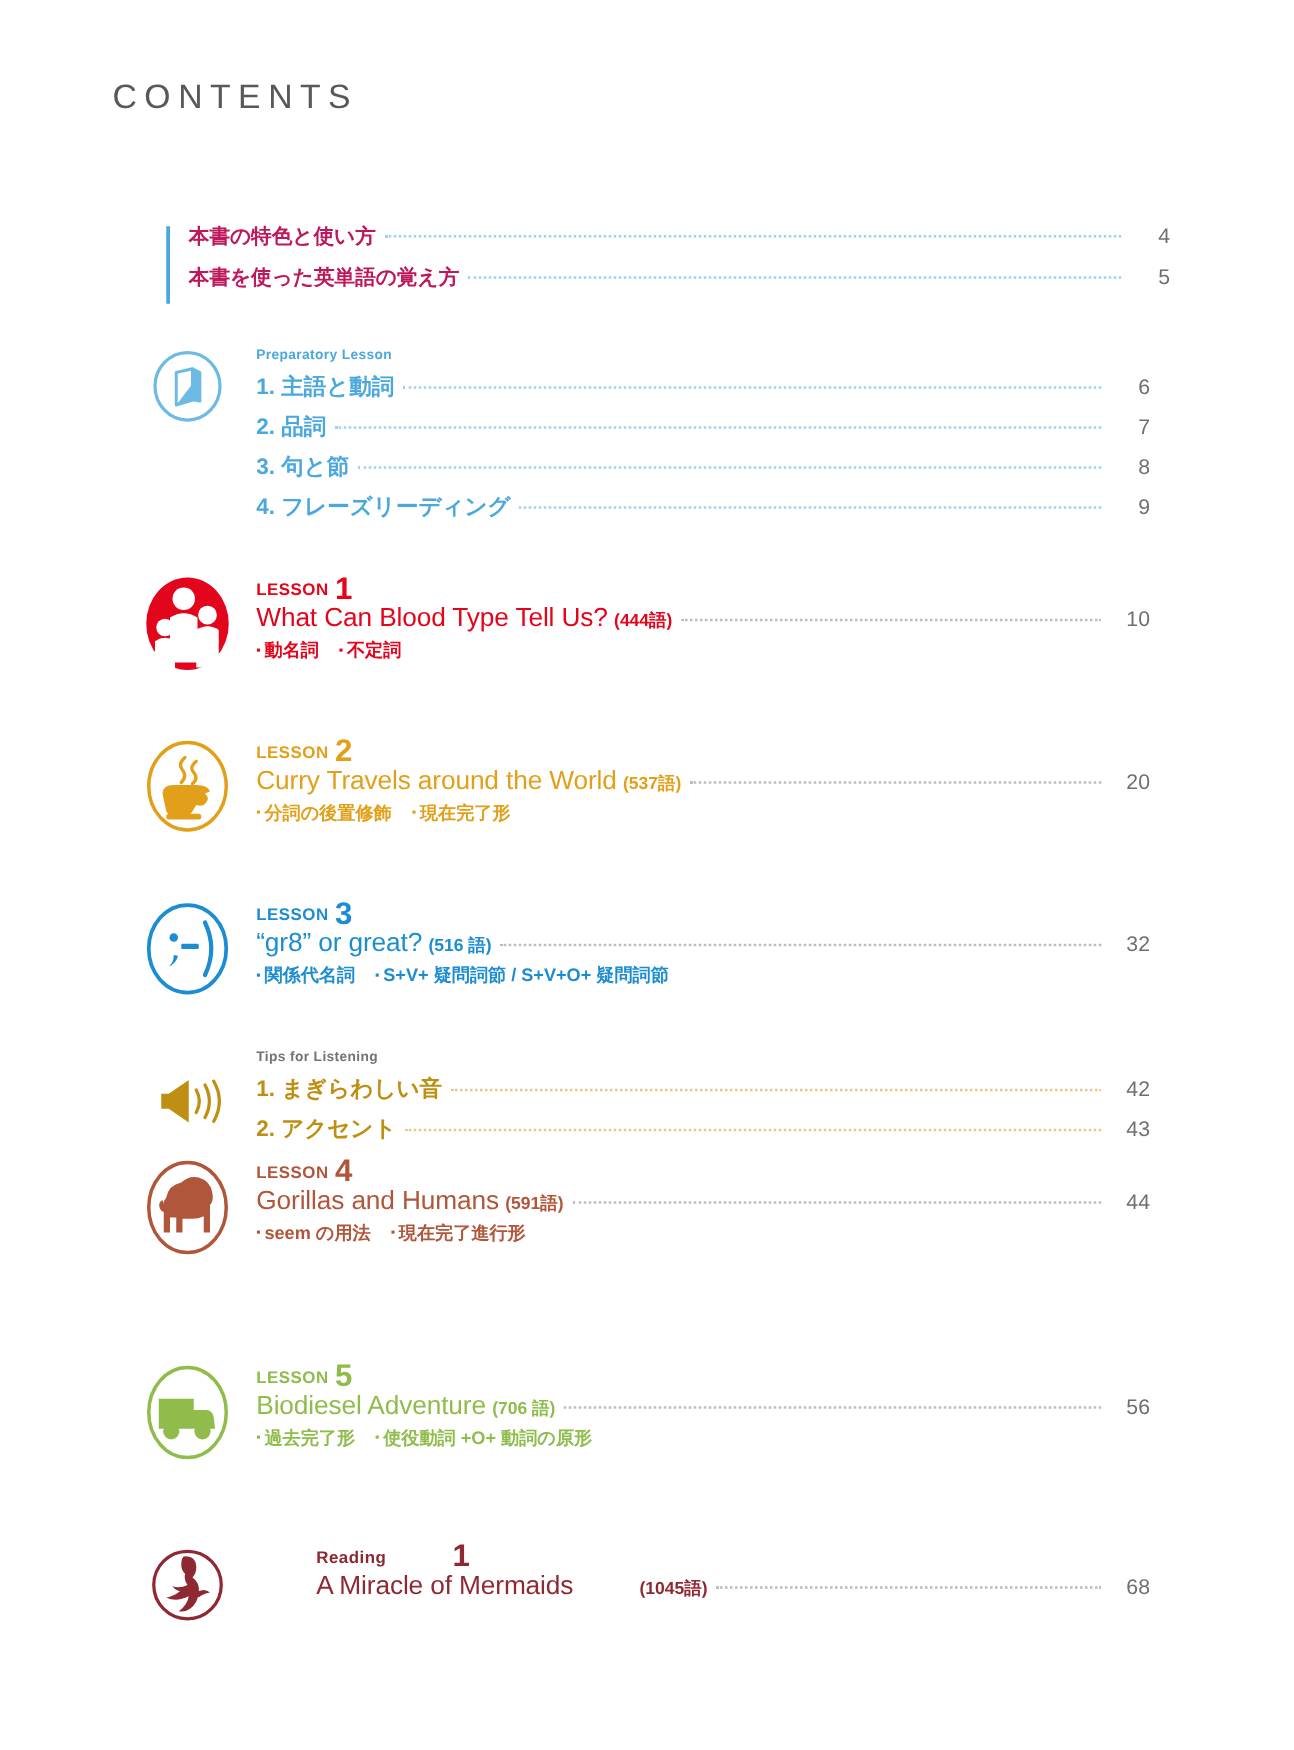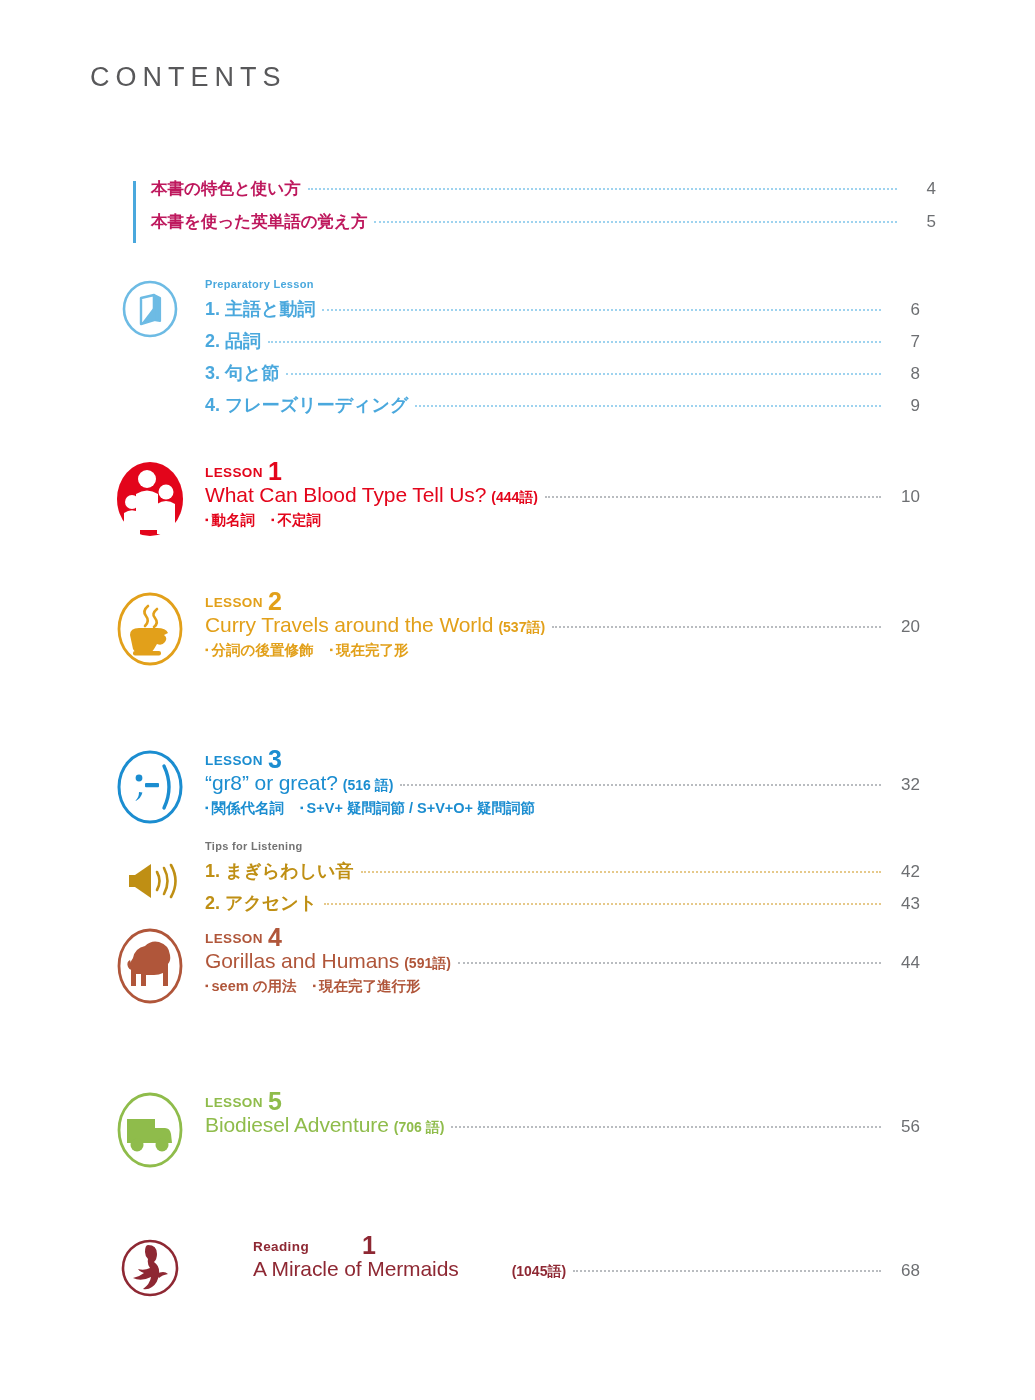--- a/index.html
+++ b/index.html
@@ -290,21 +290,21 @@
         </span>
         <span class="leader ld-gray"></span>
         <span class="pageno">20</span>
       </div>
       <div class="grammar c-gold">
         <span class="gitem">分詞の後置修飾</span><span class="gitem">現在完了形</span>
       </div>
     </div>
   </div>
 
-  <div class="section" style="top:718px;margin-top:28px;">
+  <div class="section" style="top:718px;">
     <div class="icon-col">
       <span>
         <svg width="72" height="78" viewBox="0 0 72 78">
           <ellipse cx="36" cy="39" rx="31" ry="35" fill="none" stroke="#1b8dd0" stroke-width="3"></ellipse>
           <circle cx="25" cy="30" r="3.4" fill="#1b8dd0"></circle>
           <path d="M25 44 q0 6 -4 9 q6 -2 7.4 -8.4 Z" fill="#1b8dd0"></path>
           <rect x="31" y="35" width="14" height="4.2" rx="1" fill="#1b8dd0"></rect>
           <path d="M50 18 q10 21 0 42" fill="none" stroke="#1b8dd0" stroke-width="3.4" stroke-linecap="round"></path>
         </svg>
       </span>
@@ -396,20 +396,23 @@
       <div class="lesson-head">
         <span class="lesson-label c-green">LESSON</span><span class="lesson-num c-green">5</span>
       </div>
       <div class="entry-line">
         <span class="entry-title">
           <span class="main-title c-green">Biodiesel Adventure</span><span class="word-count c-green">(706 語)</span>
         </span>
         <span class="leader ld-gray"></span>
         <span class="pageno">56</span>
       </div>
+      <div class="grammar c-green">
+        <span class="gitem">過去完了形</span><span class="gitem">使役動詞 +O+ 動詞の原形</span>
+      </div>
     </div>
   </div>
 
   <div class="section" style="top:1232px;">
     <div class="icon-col">
       <span>
         <svg width="64" height="68" viewBox="0 0 64 68">
           <circle cx="32" cy="34" r="27" fill="none" stroke="#8e2833" stroke-width="2.6"></circle>
           <path d="M30 11 q9 0 9 9 q0 5 -3 8 q6 4 5 12 q-1 9 -7 13 q-4 3 -9 2 q7 -5 8 -12 q-10 5 -18 1 q6 -1 11 -5 q-4 -1 -6 -4 q6 2 12 -1 q-3 -4 -2 -9 q-3 -3 -3 -7 q0 -7 3 -7 Z" fill="#8e2833"></path>
           <path d="M38 40 q8 -4 12 0 q-6 1 -9 4 Z" fill="#8e2833"></path>

